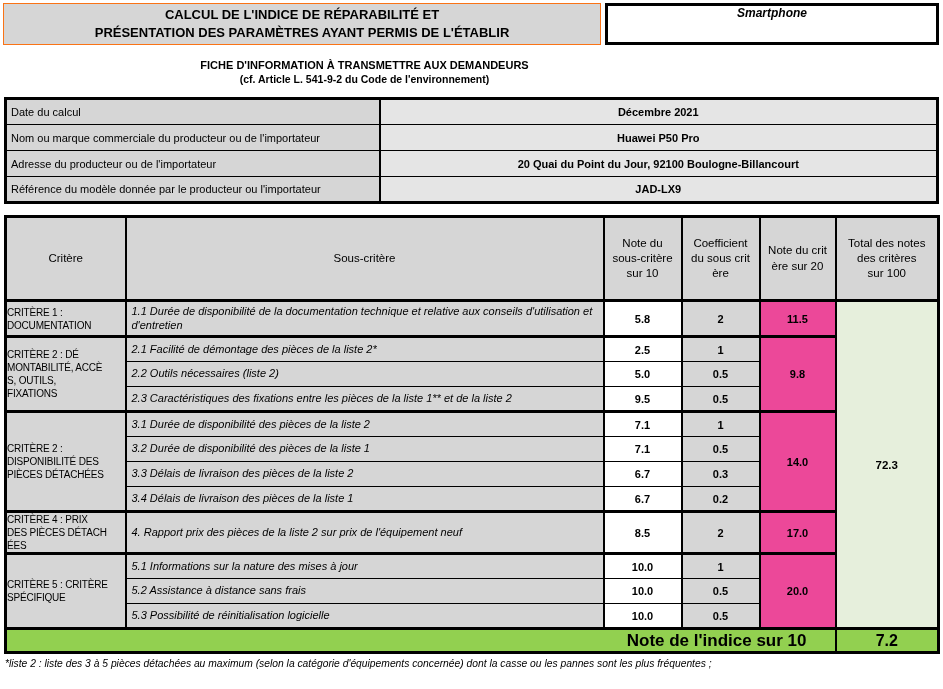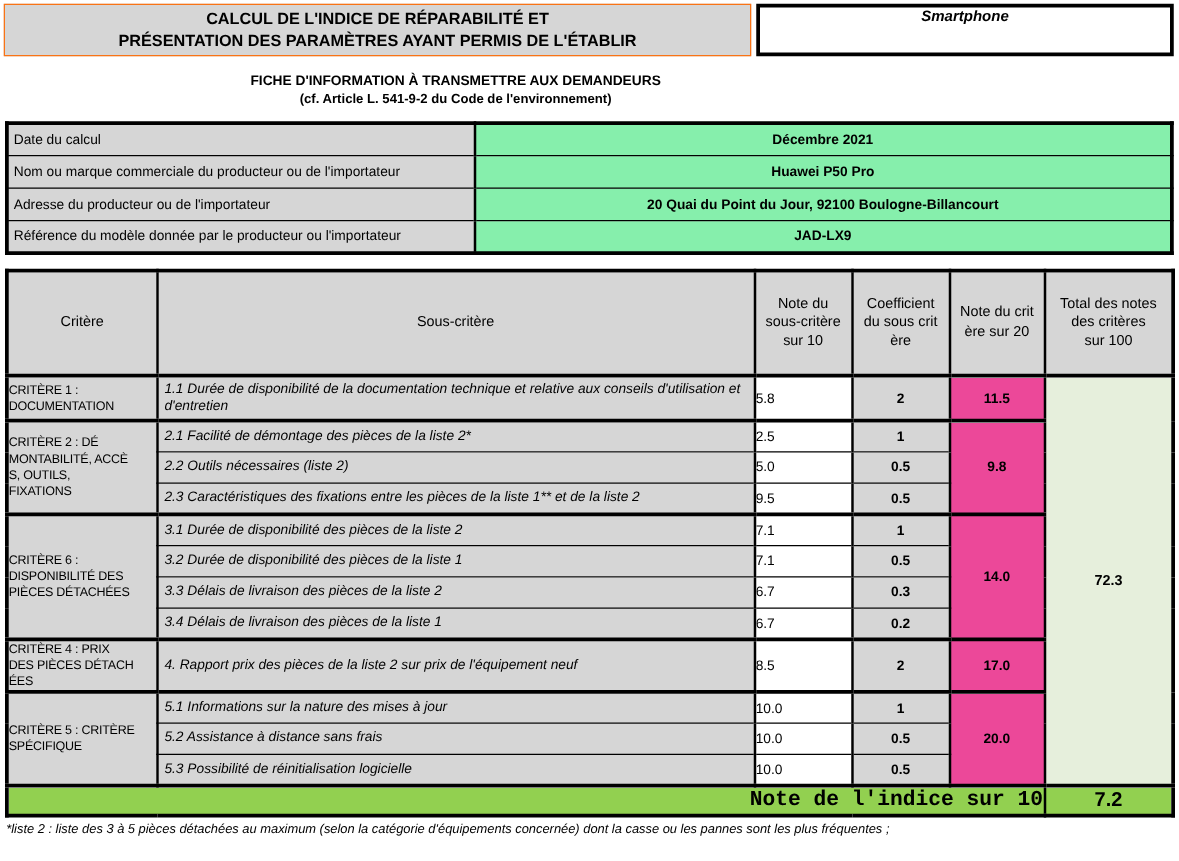--- a/index.html
+++ b/index.html
@@ -38,21 +38,21 @@
   .info {
     margin: 11px 0 0 4px; width: 935px;
     border: 3px solid #000;
   }
   .info td {
     border: 1px solid #000;
     border-left-width: 2px; border-right-width: 2px;
     height: 26px; font-size: 11px;
   }
   .info td.lbl { width: 374px; background: #d6d6d6; padding: 1px 4px 1px 4px; vertical-align: middle; }
-  .info td.val { background: #86efac; font-weight: bold; text-align: center; vertical-align: middle; }
+  .info td.val { background: #e5e5e5; font-weight: bold; text-align: center; vertical-align: middle; }
 
   
   .main {
     margin: 11px 0 0 4px; width: 935px;
     border: 3px solid #000;
   }
   .main th, .main td {
     border: 1px solid #000;
     border-left-width: 2px; border-right-width: 2px;
     vertical-align: middle;
@@ -64,31 +64,31 @@
   }
   .main tr.grp th, .main tr.grp td { border-top-width: 3px; }
   td.crit {
     background: #d6d6d6; font-weight: normal; font-size: 10px;
     letter-spacing: -0.2px; text-align: left; line-height: 1.3;
   }
   td.sub {
     background: #d6d6d6; font-size: 11px; text-align: left;
     padding: 2px 5px; line-height: 1.25; font-style: italic;
   }
-  td.n10 { background: #ffffff; font-weight: normal; font-size: 11px; }
+  td.n10 { background: #ffffff; font-weight: bold; font-size: 11px; text-align: center; }
   td.coef { background: #d6d6d6; font-weight: bold; font-size: 11px; text-align: center; }
   td.n20 { background: #ec4899; font-weight: bold; font-size: 11px; text-align: center; }
   td.tot { background: #e6efdc; font-weight: bold; font-size: 11.5px; text-align: center; }
   .h36 { height: 36px; } .h25 { height: 25px; } .h40 { height: 40px; }
 
   tr.summary td {
     background: #92d050; border-top-width: 3px; height: 24px;
   }
   td.sum-label {
-    font-weight: bold; font-size: 17px; text-align: right;  font-family: Liberation Mono, monospace;
+    font-weight: bold; font-size: 17px; text-align: right; padding-right: 28px;
   }
   td.sum-value { font-weight: bold; font-size: 16px; text-align: center; }
 
   
   .footnotes { margin: 3px 0 0 5px; font-style: italic; font-size: 10.3px; line-height: 13px; }
 </style>
 </head>
 <body>
 
 <div class="top-bar">
@@ -178,21 +178,21 @@
     <td class="n10">5.0</td>
     <td class="coef">0.5</td>
   </tr>
   <tr class="h25">
     <td class="sub">2.3 Caractéristiques des fixations entre les pièces de la liste 1** et de la liste 2</td>
     <td class="n10">9.5</td>
     <td class="coef">0.5</td>
   </tr>
 
   <tr class="grp h25">
-    <td class="crit prewrap" rowspan="4">CRITÈRE 6 :
+    <td class="crit prewrap" rowspan="4">CRITÈRE 2 :
 DISPONIBILITÉ DES
 PIÈCES DÉTACHÉES</td>
     <td class="sub">3.1 Durée de disponibilité des pièces de la liste 2</td>
     <td class="n10">7.1</td>
     <td class="coef">1</td>
     <td class="n20" rowspan="4">14.0</td>
   </tr>
   <tr class="h25">
     <td class="sub">3.2 Durée de disponibilité des pièces de la liste 1</td>
     <td class="n10">7.1</td>

